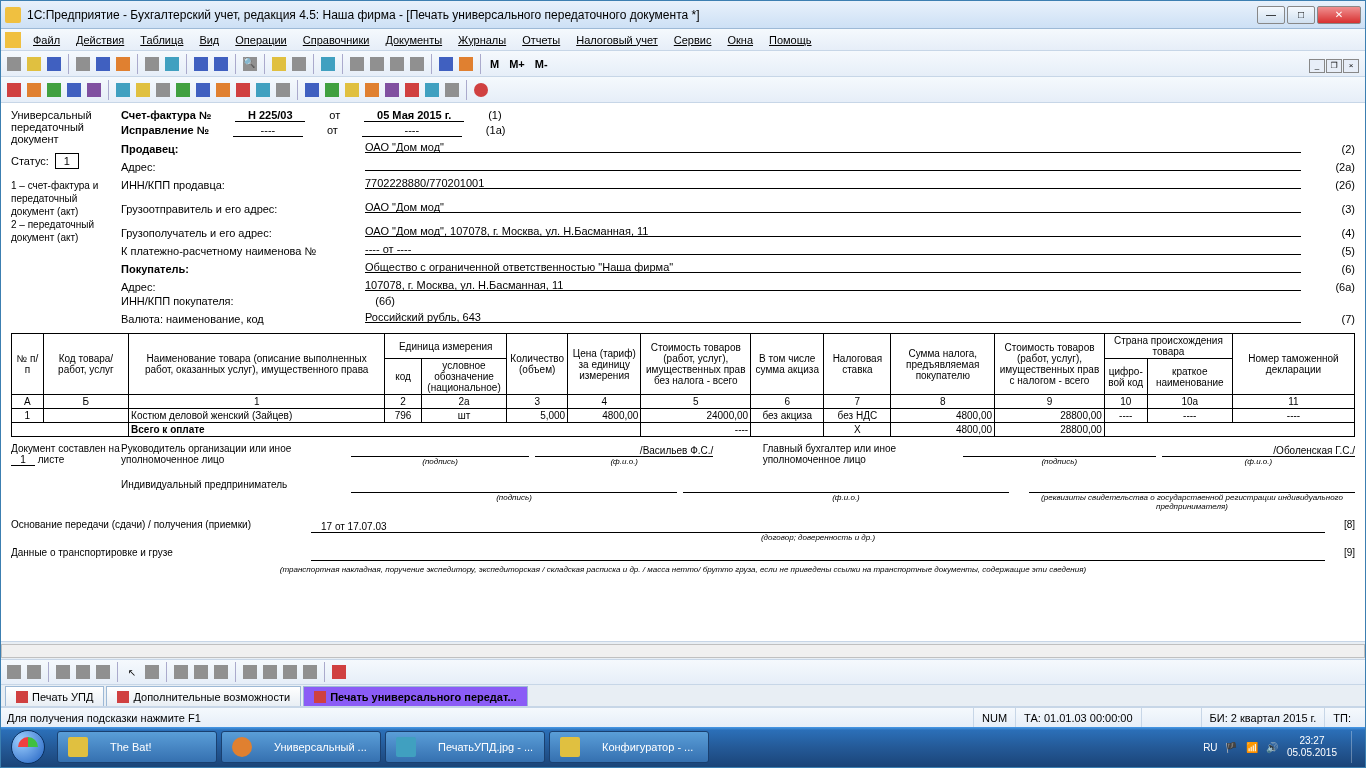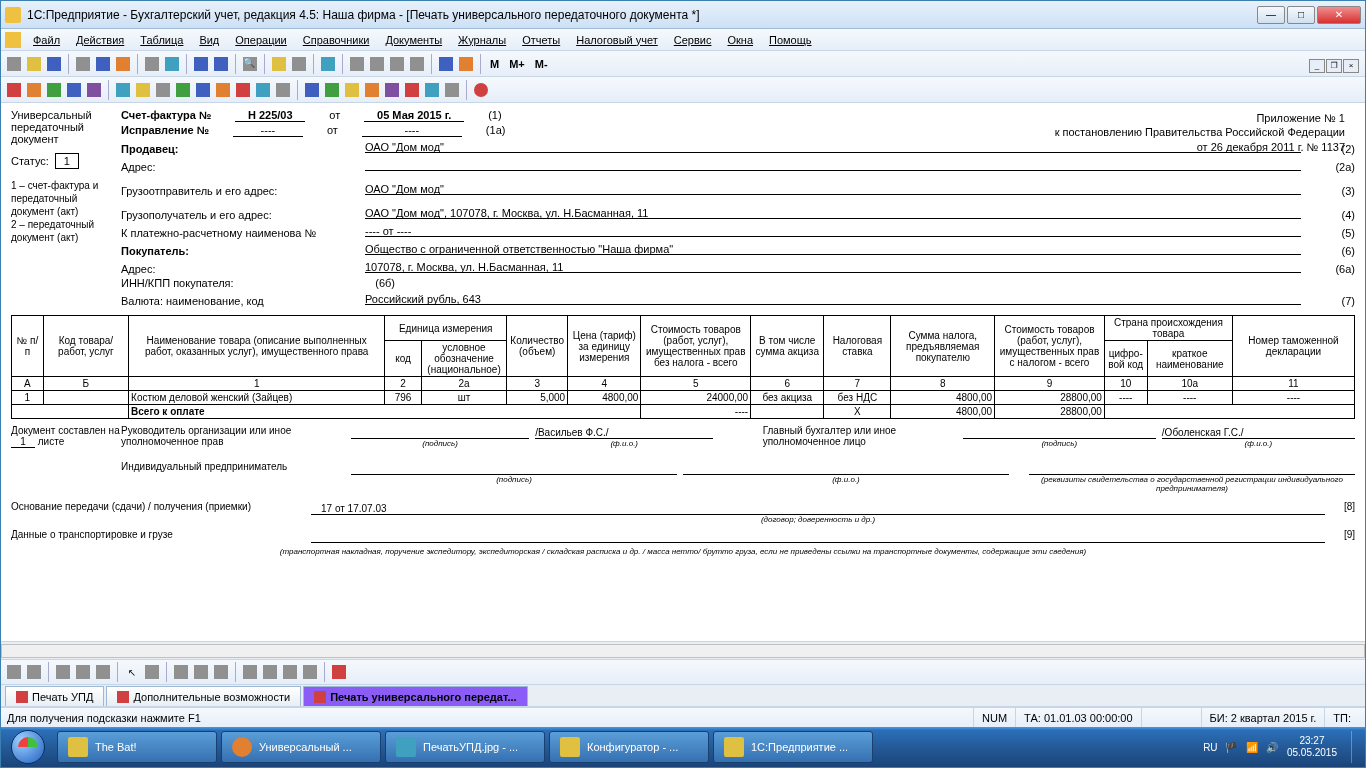--- a/index.html
+++ b/index.html
@@ -44,38 +44,38 @@
 table.grid th{font-weight:normal}
 .tleft{text-align:left!important}
 .tright{text-align:right!important}
 .sign-section{margin-top:6px;font-size:10px;display:flex}
 .sign-left{width:110px}
 .sign-right{flex:1}
 .sig-row{display:flex;align-items:flex-start;margin-bottom:4px}
 .sig-label{width:230px}
 .sig-line{border-bottom:1px solid #000;flex:1;position:relative;height:14px}
 .sig-sub{position:absolute;top:14px;font-size:8px;font-style:italic;width:100%;text-align:center}
-.sig-val{position:absolute;bottom:0;width:100%;text-align:left}
+.sig-val{position:absolute;bottom:0;width:100%;text-align:right}
 .half{width:48%}
 .footer-rows{margin-top:22px;font-size:10px}
 .hscroll{height:18px;background:#e8eef4;border-top:1px solid #c7d6e7;display:flex;align-items:center}
 .hscroll-track{flex:1;height:14px;background:#f0f0f0;border:1px solid #c0c0c0;position:relative}
 .bottom-toolbar{height:26px;background:linear-gradient(#f5f9fd,#e6eef8);border-top:1px solid #c7d6e7;border-bottom:1px solid #c7d6e7;display:flex;align-items:center;padding:0 4px;gap:2px}
 .tabs-bar{height:22px;background:#e8eef4;display:flex;align-items:flex-end;padding:0 4px;gap:2px;border-bottom:1px solid #c7d6e7}
 .tab{border:1px solid #9db9d6;border-bottom:none;background:linear-gradient(#fff,#e8eef4);padding:2px 10px;font-size:11px;cursor:pointer;display:flex;align-items:center;gap:4px;height:20px}
 .tab.active{background:#8b5cf6;font-weight:bold}
 .tab-ico{width:12px;height:12px;display:inline-block}
 .statusbar{height:20px;background:linear-gradient(#f5f9fd,#e6eef8);border-top:1px solid #c7d6e7;display:flex;align-items:center;font-size:11px;padding:0 6px}
 .status-cell{border-left:1px solid #c7d6e7;padding:0 8px;height:100%;display:flex;align-items:center}
 .taskbar{height:40px;background:linear-gradient(180deg,#489ae8 0%,#2b6fb8 8%,#245a98 50%,#1a4478 100%);display:flex;align-items:center;padding:0}
 .start-orb{width:54px;height:40px;display:flex;align-items:center;justify-content:center}
 .orb-circle{width:34px;height:34px;border-radius:50%;background:radial-gradient(circle at 30% 30%,#9ed0ff,#2060c0);border:1px solid #0a3060;position:relative}
 .orb-circle::before{content:"";position:absolute;left:6px;top:6px;width:10px;height:10px;background:#f04040;border-top-left-radius:10px}
 .orb-circle::after{content:"";position:absolute;right:6px;top:6px;width:10px;height:10px;background:#40c040;border-top-right-radius:10px}
-.task-btn{height:32px;background:linear-gradient(#5a9ed8,#3570b0);border:1px solid #1a4070;border-radius:3px;margin:0 2px;padding:0 10px;display:flex;align-items:center;color:#fff;gap:7px;cursor:pointer;min-width:160px;font-size:11px}
+.task-btn{height:32px;background:linear-gradient(#5a9ed8,#3570b0);border:1px solid #1a4070;border-radius:3px;margin:0 2px;padding:0 10px;display:flex;align-items:center;color:#fff;gap:22px;cursor:pointer;min-width:160px;font-size:11px}
 .task-ico{width:20px;height:20px;display:inline-block;border-radius:2px}
 .tray{margin-left:auto;color:#fff;display:flex;align-items:center;gap:8px;padding:0 8px;font-size:10px}
 .tray-time{text-align:center;line-height:1.2}
 .sd{width:6px;height:32px;border-left:1px solid rgba(255,255,255,.3);margin-left:6px}
 .small-note{font-size:8px;font-style:italic;text-align:center}
 </style>
 </head>
 <body>
 
 <div class="win-frame">
@@ -256,25 +256,20 @@
         <span class="tb-ico i-gray"></span>
       </div>
  <div class="tb-sep"></div>
  <div class="tb-btn">
         <span class="tb-ico i-red" style="border-radius:50%"></span>
       </div>
 </div>
 
 <div class="doc-area">
 <div class="doc-content">
- <div class="appx">
-  <div>Приложение № 1</div>
-          <div>к постановлению Правительства Российской Федерации</div>
-          <div>от 26 декабря 2011 г. № 1137</div>
- </div>
  <div class="top-section">
   <div class="left-col">
    <div class="hdr">Универсальный передаточный документ</div>
    <div class="status-row">
     <span>Статус:</span>
     <span class="status-box">1</span>
    </div>
    <div class="note-text" style="white-space:pre-line">1 – счет-фактура и передаточный документ (акт)
 2 – передаточный документ (акт)</div>
   </div>
@@ -297,20 +292,27 @@
               <span class="label-col bold">Продавец:</span>
               <span class="uline-wide">
                 <span>ОАО "Дом мод"</span>
               </span>
               <span class="num-col">(2)</span>
             </div>
    <div class="hdr-row">
               <span class="label-col">Адрес:</span>
               <span class="uline-wide"></span>
               <span class="num-col">(2а)</span>
+            </div>
+   <div class="hdr-row">
+              <span class="label-col">ИНН/КПП продавца:</span>
+              <span class="uline-wide">
+                <span>7702228880/770201001</span>
+              </span>
+              <span class="num-col">(2б)</span>
             </div>
    <div style="height:6px"></div>
    <div class="hdr-row">
               <span class="label-col">Грузоотправитель и его адрес:</span>
               <span class="uline-wide">
                 <span>ОАО "Дом мод"</span>
               </span>
               <span class="num-col">(3)</span>
             </div>
    <div style="height:6px"></div>
@@ -427,21 +429,21 @@
         </table>
 
  <div class="sign-section">
   <div class="sign-left">
    <div>Документ составлен на</div>
    <div><span class="uline" style="min-width:24px;text-align:center">1</span> <span>листе</span></div>
   </div>
   <div class="sign-right">
    <div class="sig-row">
     <div class="half" style="display:flex">
-     <div class="sig-label">Руководитель организации или иное уполномоченное прав</div>
+     <div class="sig-label">Руководитель организации или иное уполномоченное лицо</div>
      <div class="sig-line" style="margin-right:6px">
                   <span class="sig-sub">(подпись)</span>
                 </div>
      <div class="sig-line">
                   <span class="sig-val">/Васильев Ф.С./</span>
                   <span class="sig-sub">(ф.и.о.)</span>
                 </div>
     </div>
     <div style="width:4%"></div>
     <div class="half" style="display:flex">
@@ -581,24 +583,20 @@
         <span>Универсальный ...</span>
       </div>
  <div class="task-btn">
         <span class="task-ico i-cyan"></span>
         <span>ПечатьУПД.jpg - ...</span>
       </div>
  <div class="task-btn">
         <span class="task-ico i-yellow"></span>
         <span>Конфигуратор - ...</span>
       </div>
- <div class="task-btn">
-        <span class="task-ico i-yellow"></span>
-        <span>1С:Предприятие ...</span>
-      </div>
  <div class="tray">
   <span>RU</span>
   <span>🏴</span>
   <span>📶</span>
   <span>🔊</span>
   <div class="tray-time">
           <div>23:27</div>
           <div>05.05.2015</div>
         </div>
   <div class="sd"></div>

